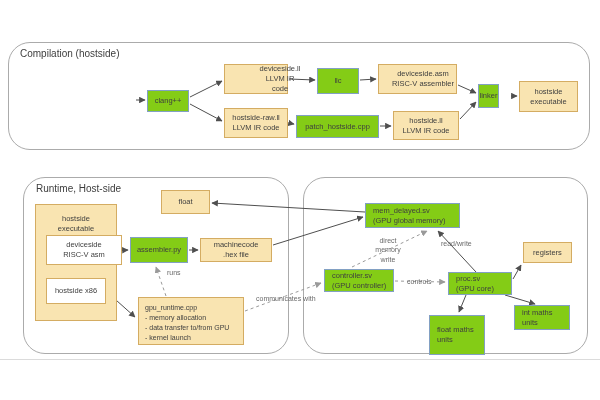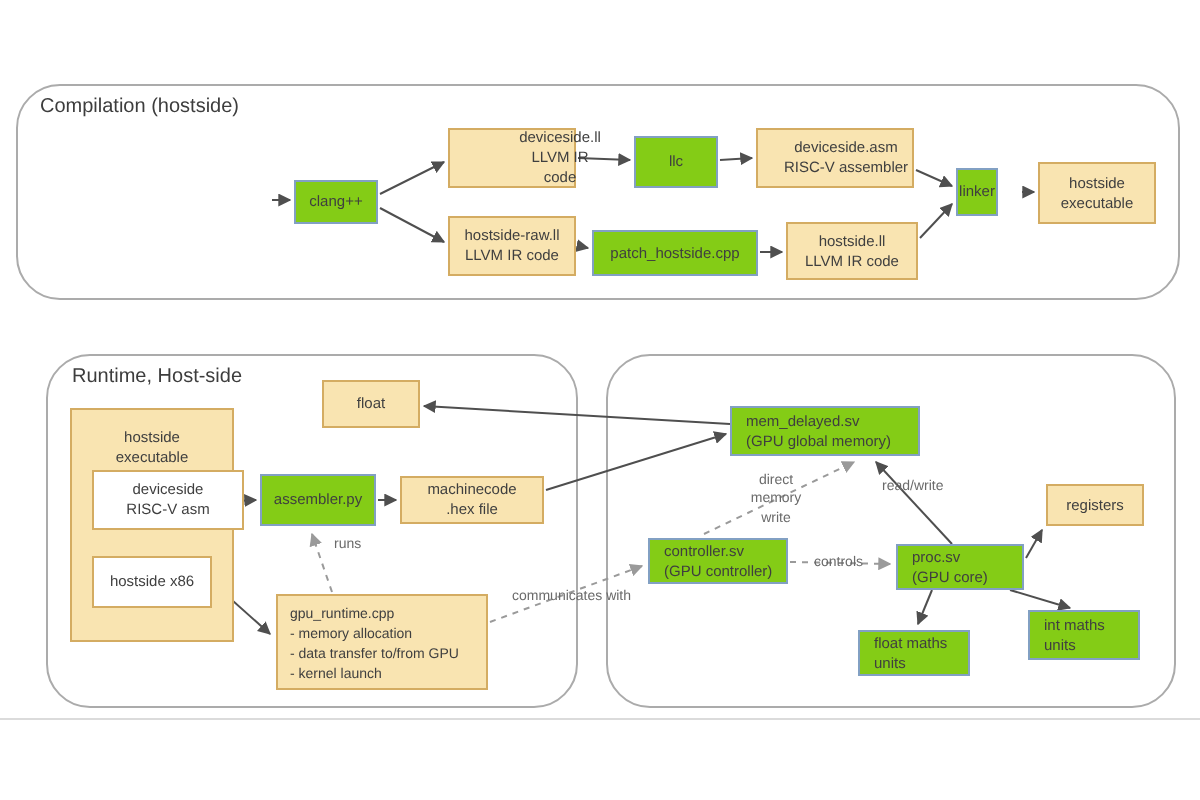--- a/index.html
+++ b/index.html
@@ -108,21 +108,21 @@
 - data transfer to/from GPU
 - kernel launch</div>
 
   <div class="node blue leftpad" style="left:365px;top:203px;width:95px;height:25px;">mem_delayed.sv
 (GPU global memory)</div>
   <div class="node blue leftpad" style="left:324px;top:269px;width:70px;height:23px;">controller.sv
 (GPU controller)</div>
   <div class="node blue leftpad" style="left:448px;top:272px;width:64px;height:23px;">proc.sv
 (GPU core)</div>
   <div class="node yellow" style="left:523px;top:242px;width:49px;height:21px;">registers</div>
-  <div class="node blue leftpad" style="left:429px;top:315px;width:56px;height:23px;">float maths
+  <div class="node blue leftpad" style="left:429px;top:315px;width:56px;height:40px;">float maths
 units</div>
   <div class="node blue leftpad" style="left:514px;top:305px;width:56px;height:25px;">int maths
 units</div>
 
   <div class="edge-label" style="left:167px;top:268px;">runs</div>
   <div class="edge-label" style="left:256px;top:294px;">communicates with</div>
   <div class="edge-label" style="left:372px;top:236px;width:32px;text-align:center;">direct
 memory
 write</div>
   <div class="edge-label" style="left:441px;top:239px;">read/write</div>

